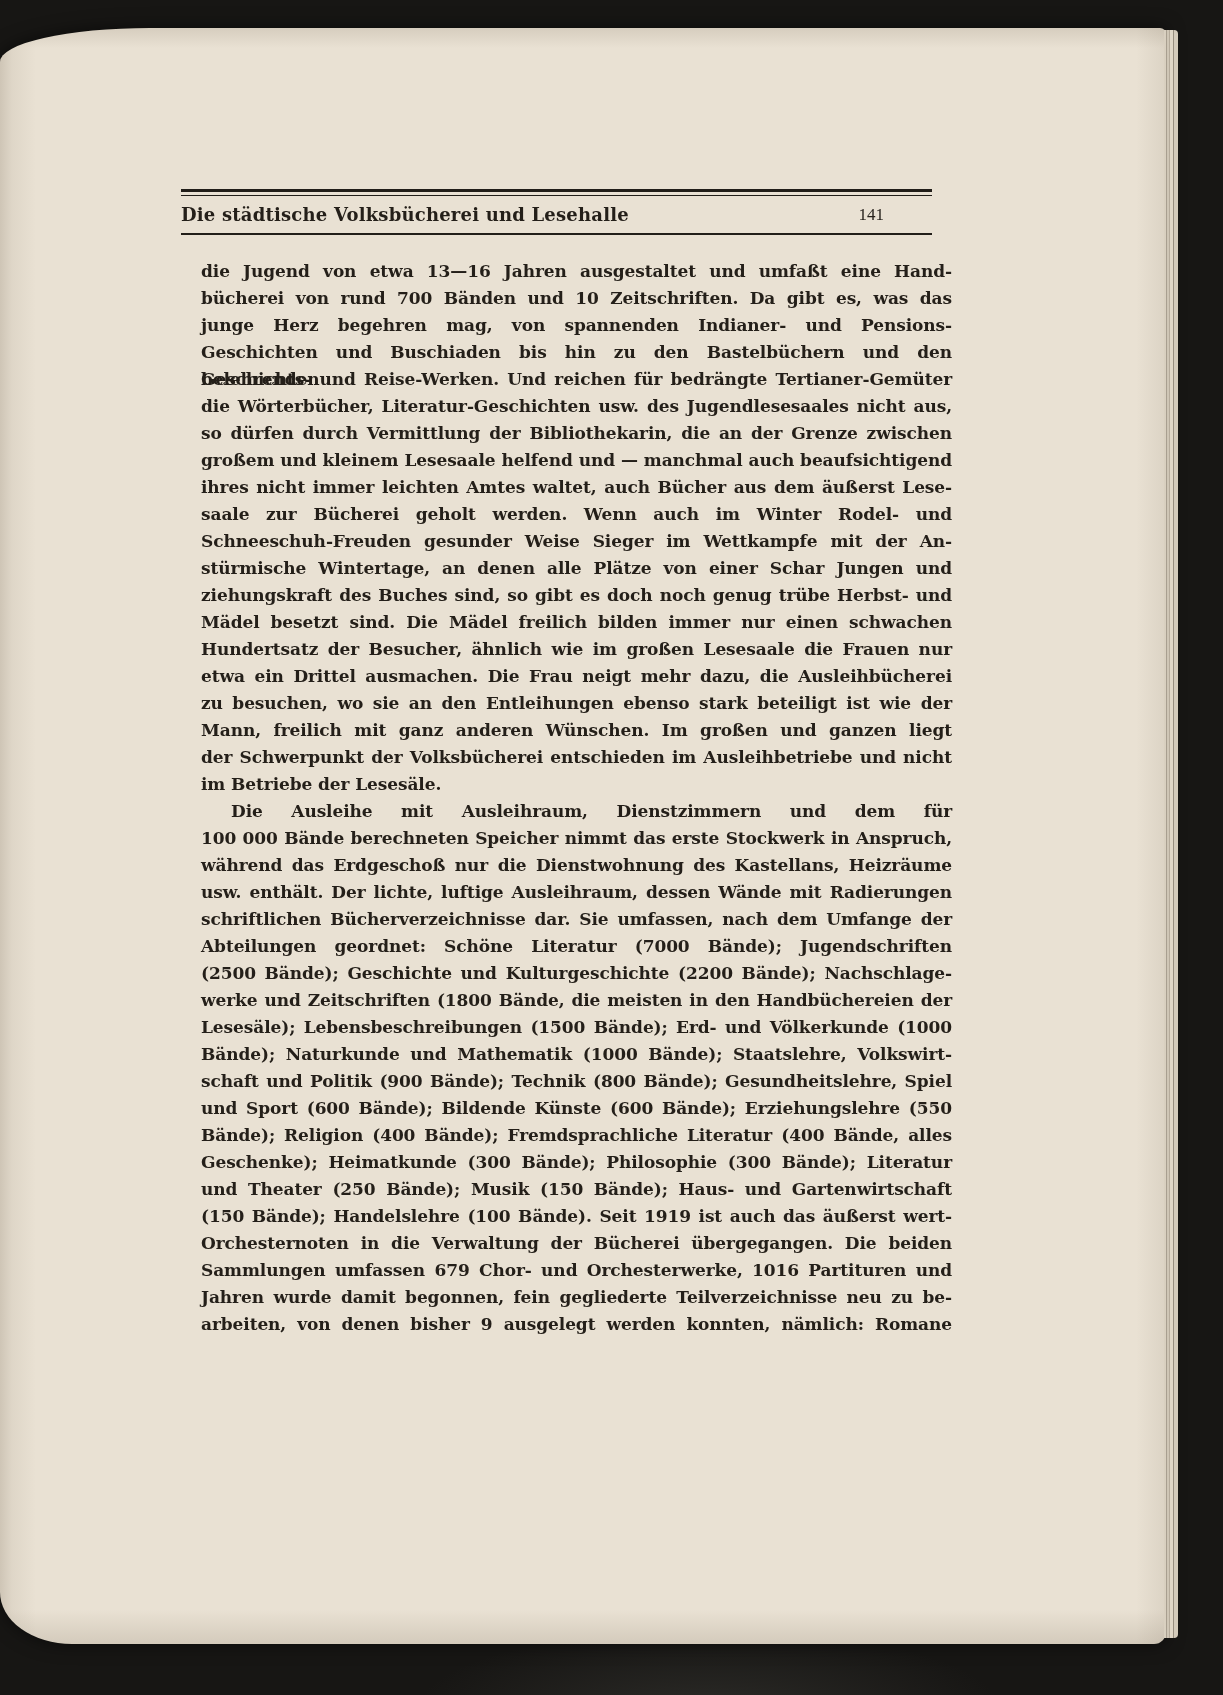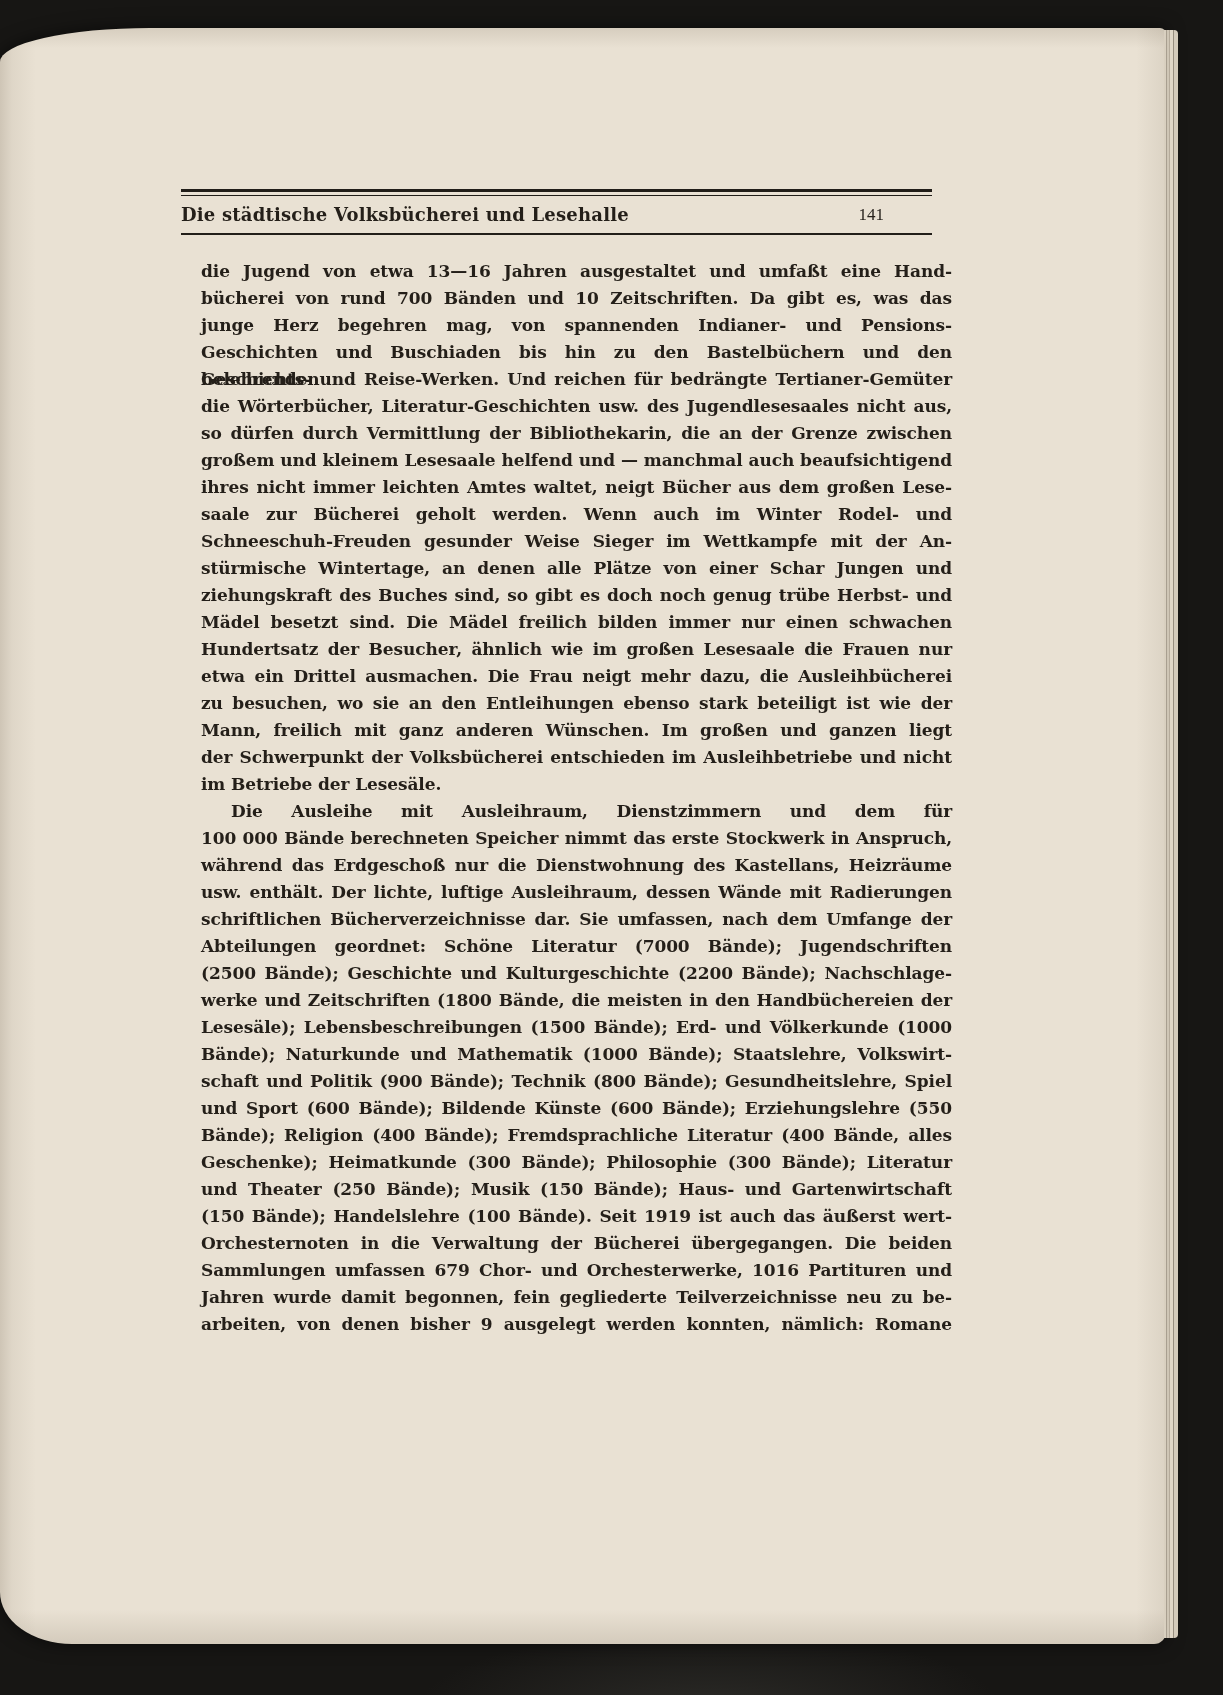--- a/index.html
+++ b/index.html
@@ -137,21 +137,21 @@
     <div class="body-text">
       <div class="para para-end">
           <div class="line">die Jugend von etwa 13—16 Jahren ausgestaltet und umfaßt eine Hand-</div>
           <div class="line">bücherei von rund 700 Bänden und 10 Zeitschriften.  Da gibt es, was das</div>
           <div class="line">junge Herz begehren mag, von spannenden Indianer- und Pensions-</div>
           <div class="line">Geschichten und Buschiaden bis hin zu den Bastelbüchern und den belehrenden</div>
           <div class="line">Geschichts- und Reise-Werken.  Und reichen für bedrängte Tertianer-Gemüter</div>
           <div class="line">die Wörterbücher, Literatur-Geschichten usw. des Jugendlesesaales nicht aus,</div>
           <div class="line">so dürfen durch Vermittlung der Bibliothekarin, die an der Grenze zwischen</div>
           <div class="line">großem und kleinem Lesesaale helfend und — manchmal auch beaufsichtigend</div>
-          <div class="line">ihres nicht immer leichten Amtes waltet, neigt Bücher aus dem großen Lese-</div>
+          <div class="line">ihres nicht immer leichten Amtes waltet, auch Bücher aus dem äußerst Lese-</div>
           <div class="line">saale zur Bücherei geholt werden.  Wenn auch im Winter Rodel- und</div>
           <div class="line">Schneeschuh-Freuden gesunder Weise Sieger im Wettkampfe mit der An-</div>
           <div class="line">stürmische Wintertage, an denen alle Plätze von einer Schar Jungen und</div>
           <div class="line">ziehungskraft des Buches sind, so gibt es doch noch genug trübe Herbst- und</div>
           <div class="line">Mädel besetzt sind.  Die Mädel freilich bilden immer nur einen schwachen</div>
           <div class="line">Hundertsatz der Besucher, ähnlich wie im großen Lesesaale die Frauen nur</div>
           <div class="line">etwa ein Drittel ausmachen.  Die Frau neigt mehr dazu, die Ausleihbücherei</div>
           <div class="line">zu besuchen, wo sie an den Entleihungen ebenso stark beteiligt ist wie der</div>
           <div class="line">Mann, freilich mit ganz anderen Wünschen.  Im großen und ganzen liegt</div>
           <div class="line">der Schwerpunkt der Volksbücherei entschieden im Ausleihbetriebe und nicht</div>

